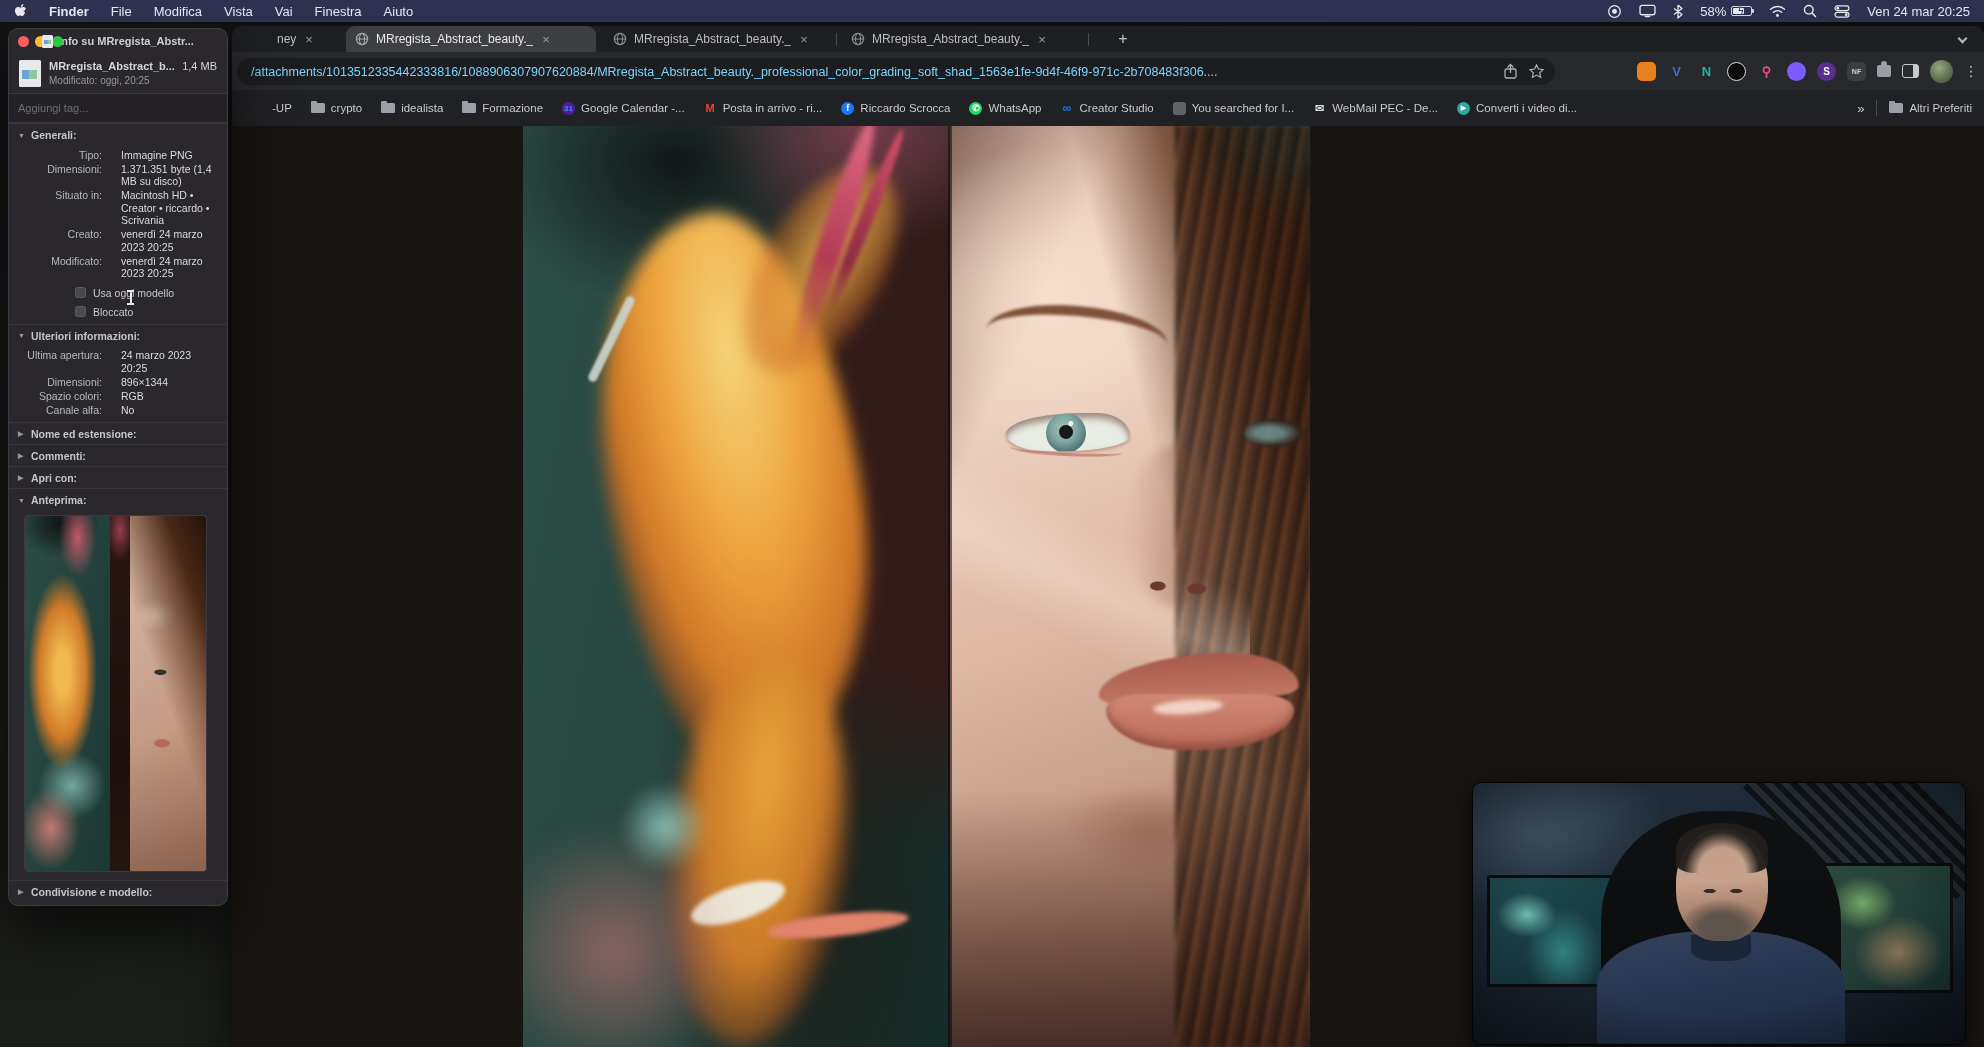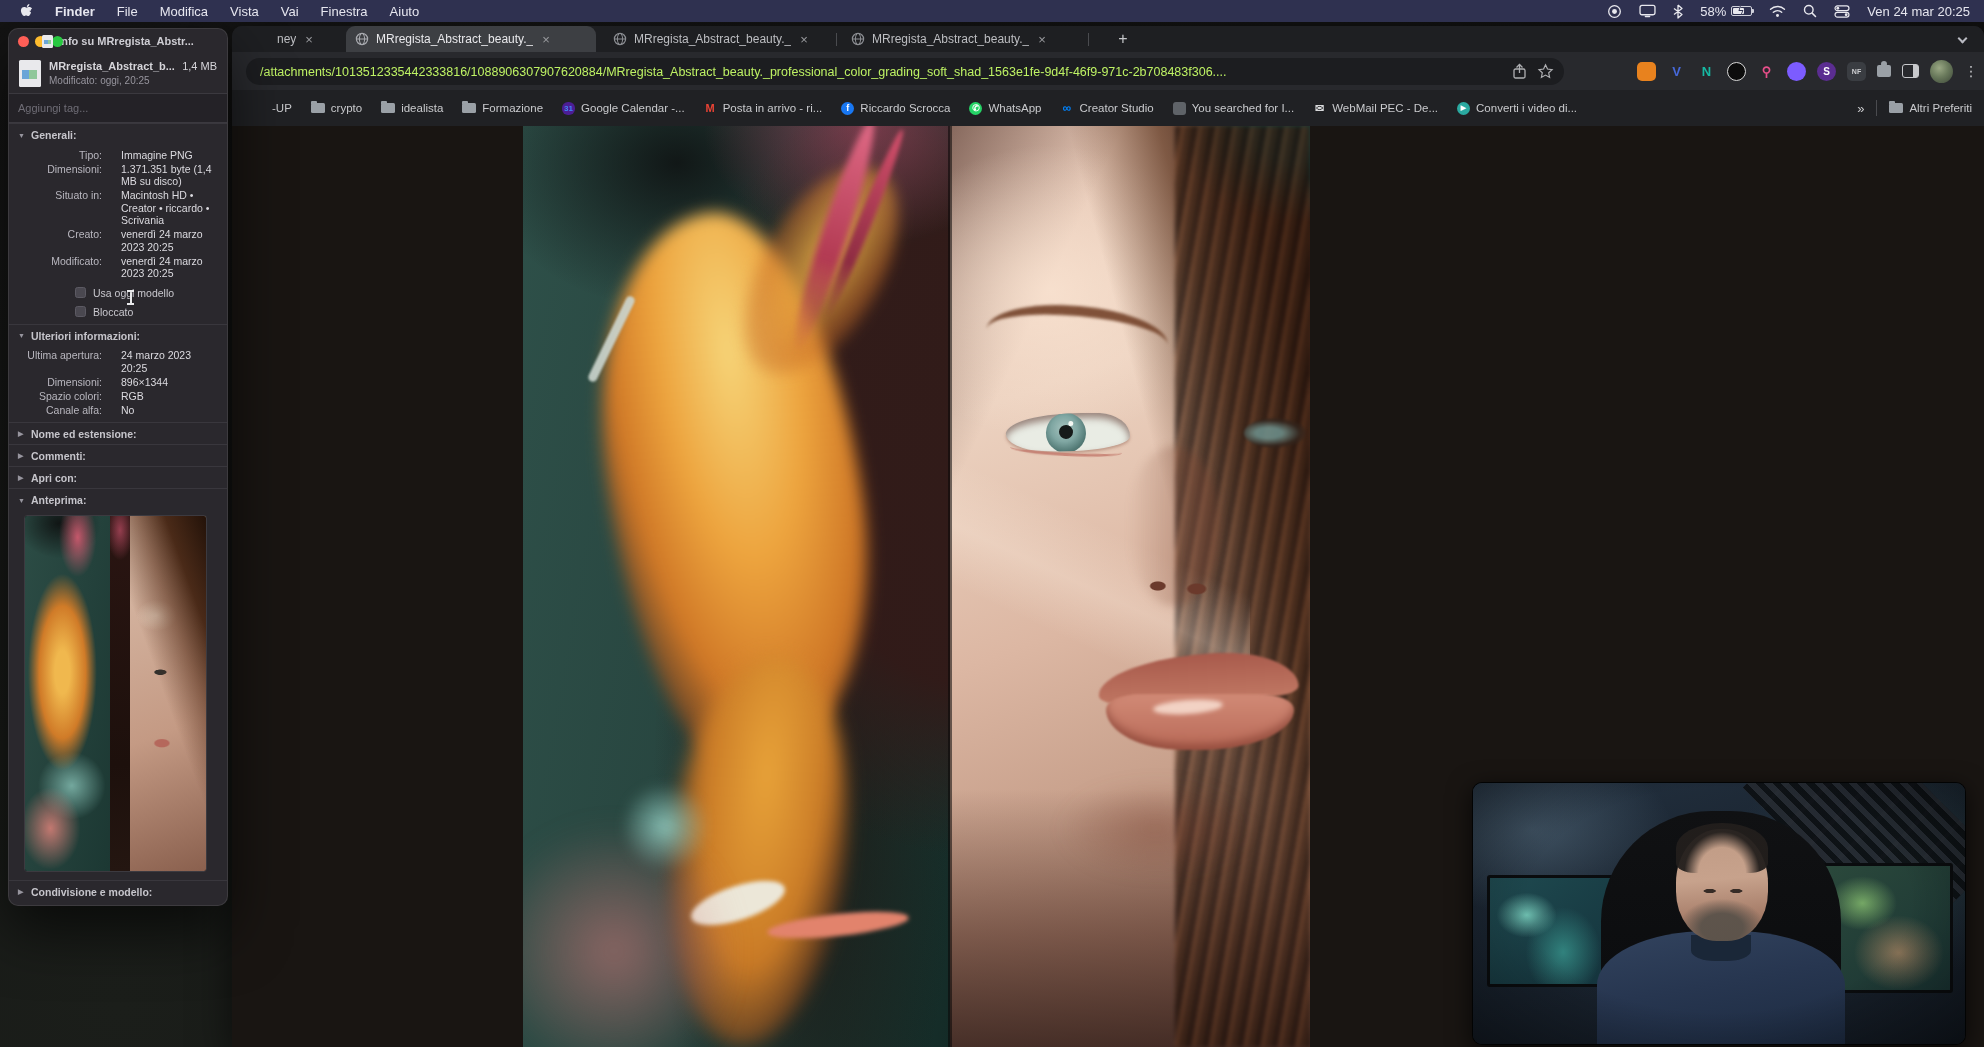--- a/index.html
+++ b/index.html
@@ -4,21 +4,21 @@
 <style>
   * { margin:0; padding:0; box-sizing:border-box; }
   html,body { width:1984px; height:1047px; }
   body { font-family:"Liberation Sans", sans-serif; background:#121212; overflow:hidden; }
   #screen { position:relative; width:1984px; height:1047px; overflow:hidden;
             background: radial-gradient(circle at 6% 96%, #1b1e1a 0%, #141414 45%, #101010 100%); }
 
   
   .menubar { position:absolute; left:0; top:0; width:1984px; height:22px; z-index:60;
              background:#2f3150; display:flex; align-items:center; color:#e6e6ef; font-size:13px; }
-  .mb-left { display:flex; align-items:center; gap:22px; padding-left:20px; }
+  .mb-left { display:flex; align-items:center; gap:22px; padding-left:14px; }
   .mb-item { cursor:default; }
   .mb-item.bold { font-weight:700; }
   .mb-right { margin-left:auto; display:flex; align-items:center; gap:17px; padding-right:14px; }
   .mb-ico { display:inline-flex; align-items:center; }
   .mb-batt { display:flex; align-items:center; gap:5px; }
   .batt-shell { position:relative; width:21px; height:10px; border:1px solid #cfd0da; border-radius:2px; }
   .batt-fill { position:absolute; left:1px; top:1px; width:11px; height:6px; background:#e8e8ee; border-radius:1px; }
   .batt-nub { position:absolute; right:-3px; top:2px; width:2px; height:4px; background:#cfd0da; border-radius:0 1px 1px 0; }
   .batt-bolt { position:absolute; left:6px; top:-2px; font-size:10px; color:#2f3150; text-shadow:0 0 1px #fff; }
   .chev { display:inline-block; width:7px; height:7px; border-left:2px solid #b9bac2; border-bottom:2px solid #b9bac2; transform:rotate(-45deg); }
@@ -33,22 +33,22 @@
   .tab.active { background:#3d3f43; border-radius:9px 9px 0 0; color:#e9e9ec; }
   .tab-close { font-size:13px; color:#9a9b9f; padding:0 2px; }
   .tab-sep { position:absolute; top:7px; width:1px; height:13px; background:#4a4b4f; }
   .favicon-globe { width:14px; height:14px; flex:0 0 auto; }
   .newtab-btn { position:absolute; left:880px; top:2px; width:22px; height:22px; border-radius:50%;
                 color:#c6c7ca; font-size:16px; display:flex; align-items:center; justify-content:center; }
   .tabsearch-chev { position:absolute; right:18px; top:9px; }
 
   
   .toolbar { position:absolute; left:0; top:26px; width:100%; height:38px; background:#28292d; }
-  .omnibox { position:absolute; left:14px; top:6px; width:1318px; height:27px; background:#1c1d20; border-radius:14px;
-             display:flex; align-items:center; color:#bef264; font-size:12.5px; }
+  .omnibox { position:absolute; left:5px; top:6px; width:1318px; height:27px; background:#1c1d20; border-radius:14px;
+             display:flex; align-items:center; color:#7dd3fc; font-size:12.5px; }
   .omni-url { padding-left:14px; white-space:nowrap; overflow:hidden; text-overflow:ellipsis; width:1230px; }
   .omni-ico { position:absolute; top:5px; width:17px; height:17px; opacity:.85; }
   .ext-row { position:absolute; right:6px; top:6px; height:26px; display:flex; align-items:center; gap:11px; }
   .ext { width:19px; height:19px; border-radius:5px; display:flex; align-items:center; justify-content:center;
          font-size:10px; font-weight:700; color:#fff; }
   .ext.round { border-radius:50%; }
   .sidebar-ico { width:17px; height:14px; border:1.5px solid #c8c9cc; border-radius:3px; position:relative; }
   .sidebar-ico::after { content:""; position:absolute; right:0; top:0; width:5px; height:100%; background:#c8c9cc; border-radius:0 1px 1px 0; }
   .avatar { width:23px; height:23px; border-radius:50%;
             background: radial-gradient(circle at 40% 35%, #9aa884 0%, #6a7a5c 45%, #3c4638 100%); }

